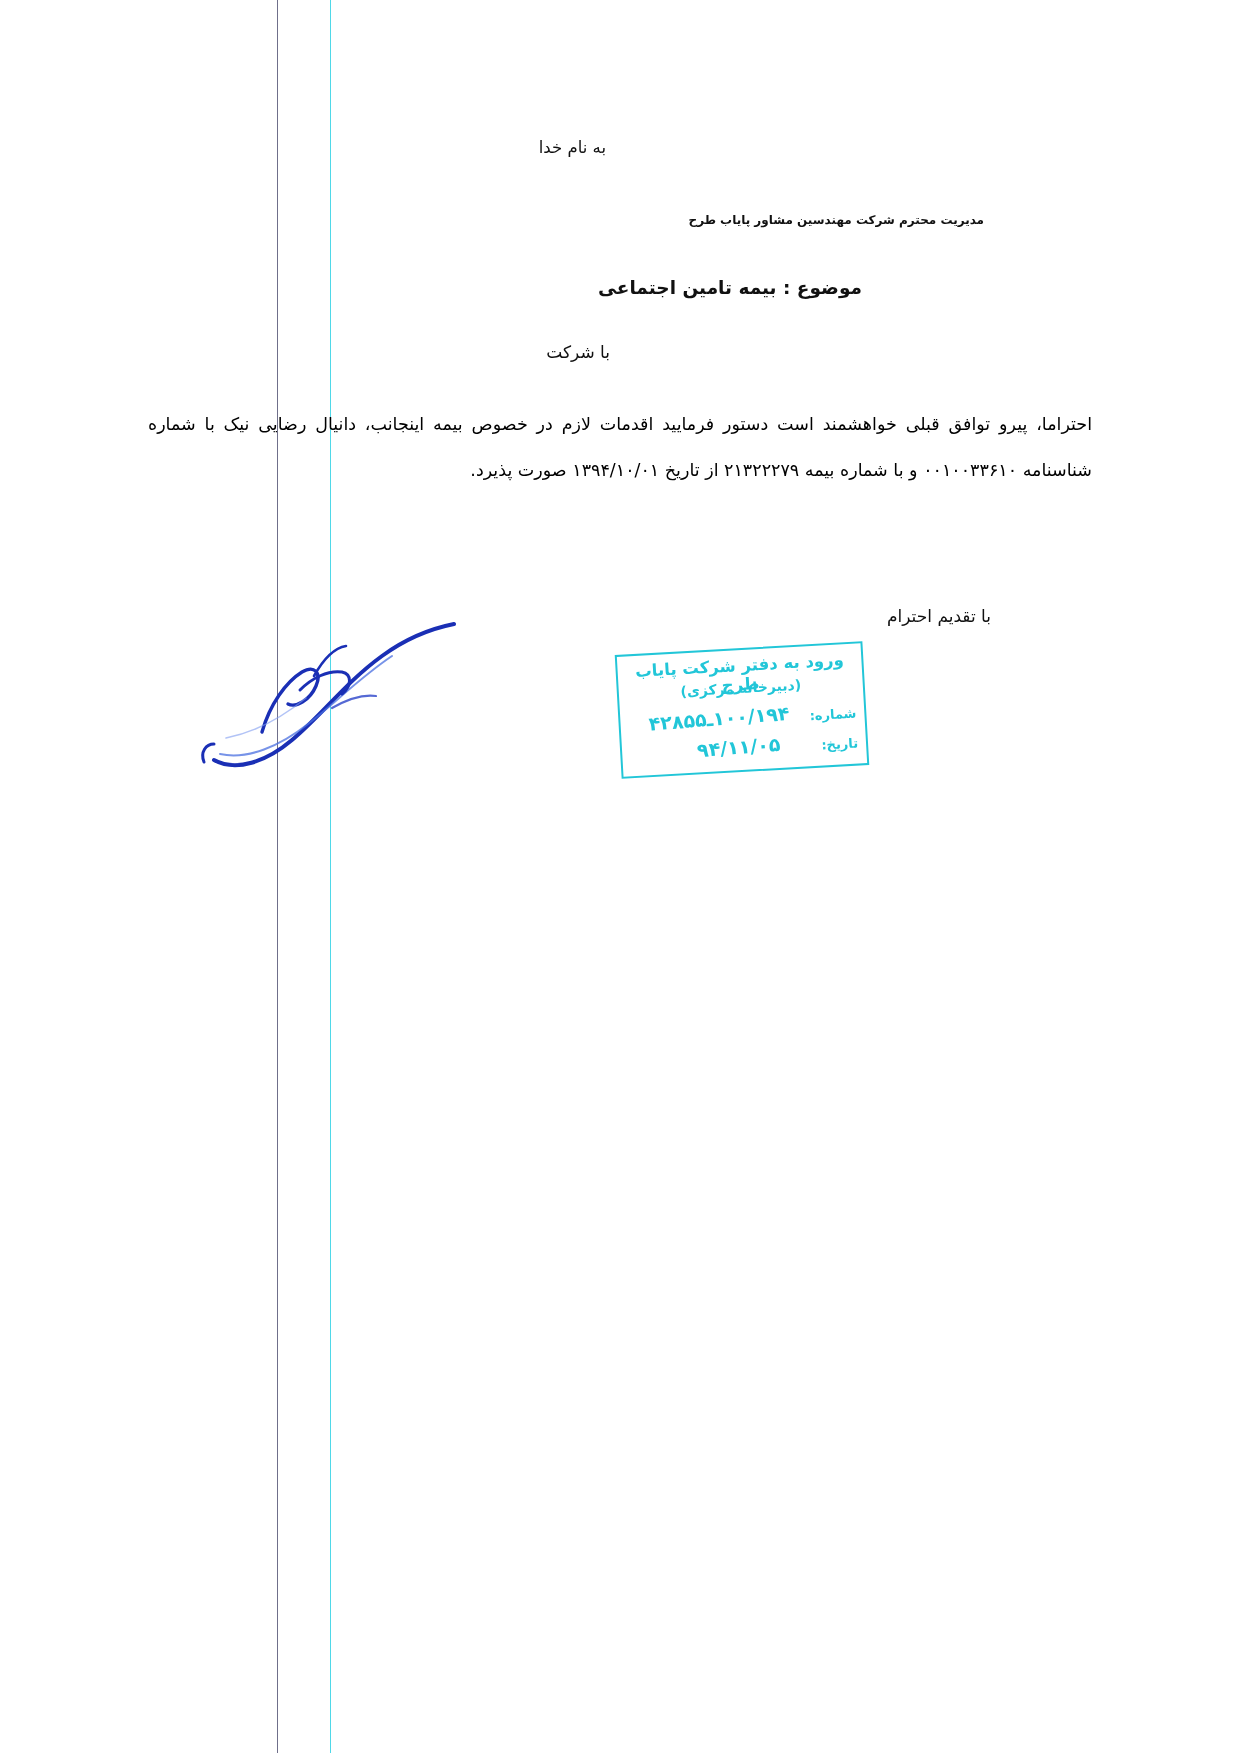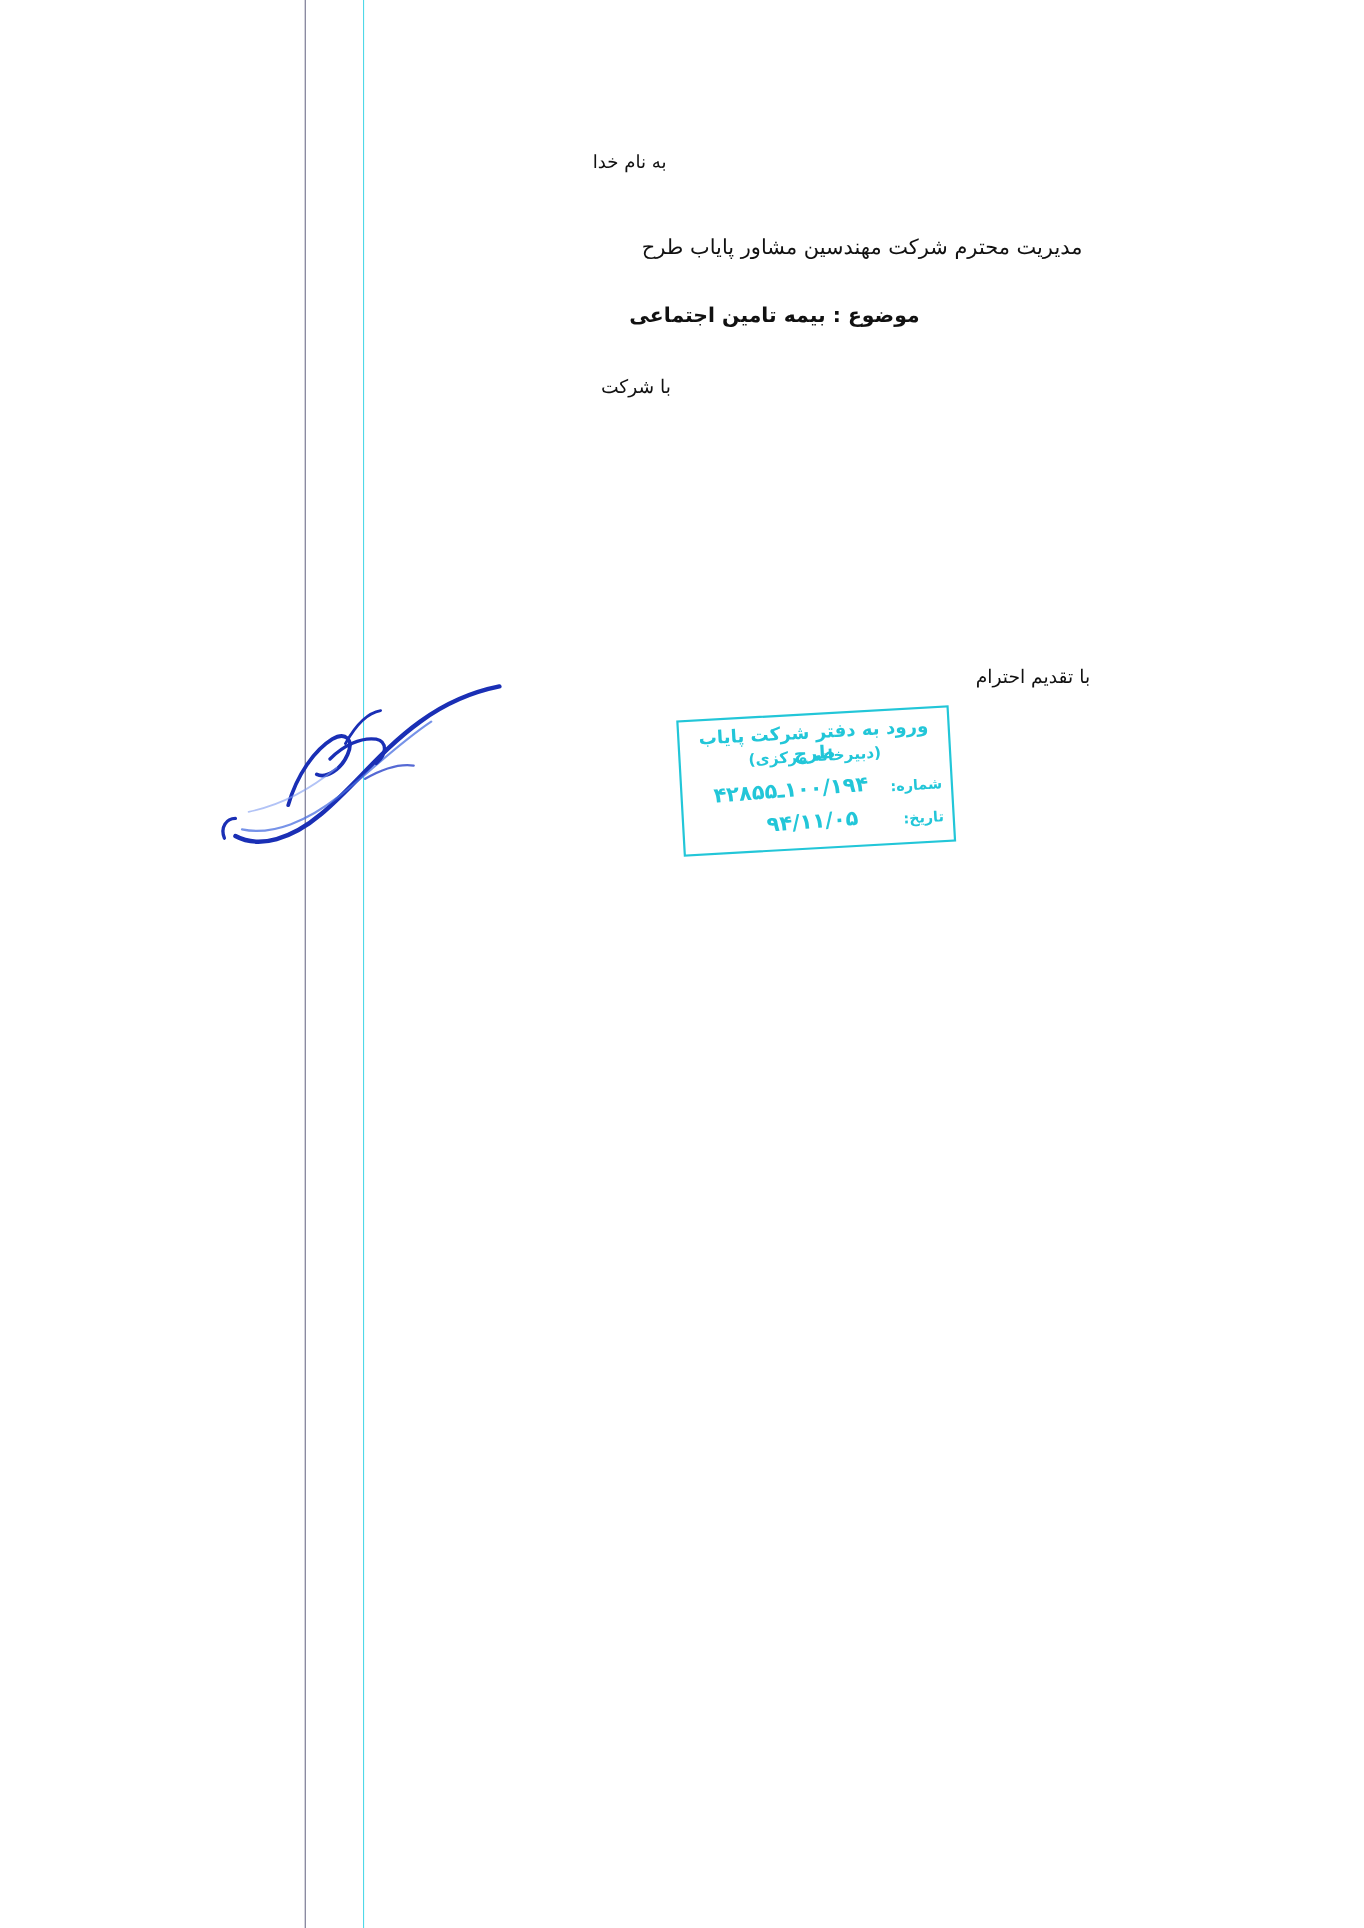--- a/index.html
+++ b/index.html
@@ -53,28 +53,28 @@
 
   .bismillah {
     top: 136px;
     right: 634px;
     font-size: 16.5px;
   }
 
   .recipient {
     top: 212px;
     right: 256px;
-    font-weight: normal;
-    font-size: 19px;
+    font-weight: bold;
+    font-size: 12px;
     margin-left: 44px;
   }
 
   .subject {
     top: 275px;
-    right: 404px;
+    right: 378px;
     font-weight: bold;
     font-size: 18.5px;
   }
 
   .salutation {
     top: 341px;
     right: 630px;
     font-size: 17px;
   }
 
@@ -180,20 +180,23 @@
   <div class="content">
 
     <div class="line bismillah">به نام خدا</div>
 
     <div class="line recipient">مدیریت محترم شرکت مهندسین مشاور پایاب طرح</div>
 
     <div class="line subject">موضوع : بیمه تامین اجتماعی</div>
 
     <div class="line salutation">با شرکت</div>
 
+    <div class="body-block">
+      <p>احتراما، پیرو توافق قبلی خواهشمند است دستور فرمایید اقدمات لازم در خصوص بیمه اینجانب، دانیال رضایی نیک با شماره شناسنامه ۰۰۱۰۰۳۳۶۱۰ و با شماره بیمه ۲۱۳۲۲۲۷۹ از تاریخ ۱۳۹۴/۱۰/۰۱ صورت پذیرد.</p>
+    </div>
 
     <div class="line closing">با تقدیم احترام</div>
 
     <svg class="signature" viewBox="0 0 310 170">
       <path d="M18 148 C40 160 70 150 96 128 C126 103 150 70 186 44 C212 25 238 16 258 12" fill="none" stroke="#1a2fb5" stroke-width="4" stroke-linecap="round"></path>
       <path d="M24 142 C52 148 84 134 112 112 C140 90 166 64 196 44" fill="none" stroke="#4a6fe0" stroke-width="2" stroke-linecap="round" opacity="0.75"></path>
       <path d="M66 120 C74 92 90 70 106 60 C118 53 126 60 120 74 C114 88 100 96 92 92" fill="none" stroke="#1a2fb5" stroke-width="3.4" stroke-linecap="round"></path>
       <path d="M104 78 C116 66 132 58 146 60 C156 62 156 74 146 82" fill="none" stroke="#1a2fb5" stroke-width="3" stroke-linecap="round"></path>
       <path d="M118 64 C128 46 138 36 150 34" fill="none" stroke="#1a2fb5" stroke-width="2.6" stroke-linecap="round"></path>
       <path d="M136 96 C150 88 166 82 180 84" fill="none" stroke="#2b43c9" stroke-width="2.2" stroke-linecap="round" opacity="0.8"></path>

